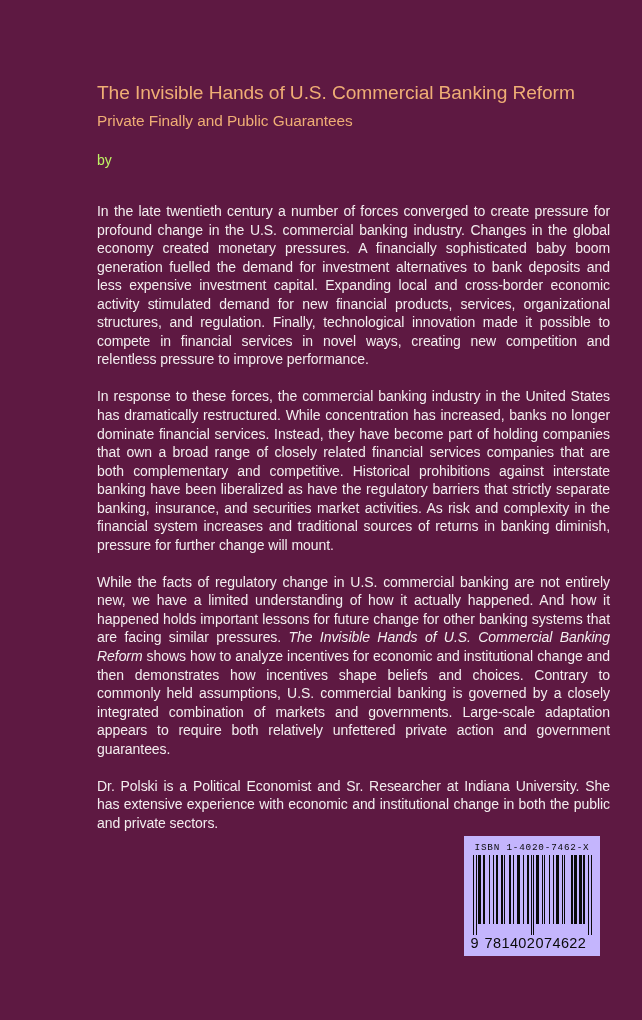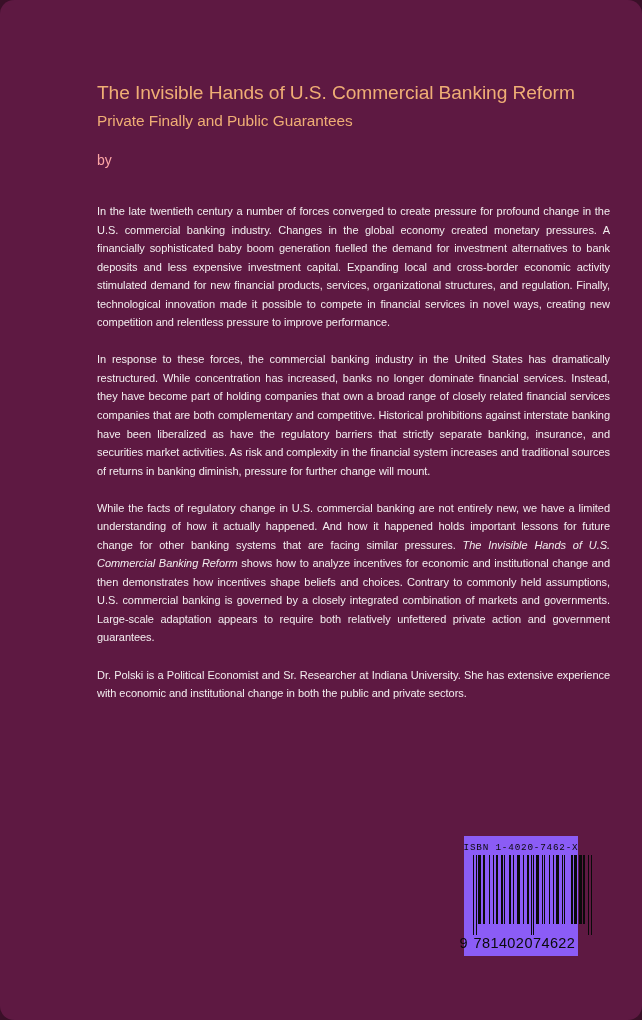--- a/index.html
+++ b/index.html
@@ -13,21 +13,20 @@
     font-family: "Liberation Sans", sans-serif;
   }
 
   #cover {
     position: relative;
     width: 642px;
     height: 1020px;
     background: #5E1942;
     overflow: hidden;
     box-sizing: border-box;
-    border-radius: 14px;
   }
 
   
   #title-block {
     position: absolute;
     left: 97px;
     top: 81px;
     width: 514px;
   }
 
@@ -53,42 +52,42 @@
   #byline-block {
     position: absolute;
     left: 97px;
     top: 152px;
     width: 514px;
   }
 
   #by-label {
     font-size: 14px;
     line-height: 17px;
-    color: #fca5a5;
+    color: #bef264;
   }
 
   #author-name {
     font-size: 16.4px;
     line-height: 21px;
     color: #EFAE75;
     margin-top: 1px;
     letter-spacing: -0.1px;
   }
 
   
   #blurb {
     position: absolute;
     left: 97px;
     top: 202px;
     width: 513px;
   }
 
   .para {
     color: #F3EDEF;
-    font-size: 11px;
+    font-size: 14px;
     line-height: 18.55px;
     text-align: justify;
     text-justify: inter-word;
     margin: 0 0 18.5px 0;
     letter-spacing: -0.05px;
   }
 
   .para:last-child {
     margin-bottom: 0;
   }
@@ -110,23 +109,23 @@
     line-height: 20px;
     color: #F0E6EA;
     letter-spacing: 0.55px;
   }
 
   
   #barcode-box {
     position: absolute;
     left: 464px;
     top: 836px;
-    width: 114px;
+    width: 136px;
     height: 120px;
-    background: #8b5cf6;
+    background: #c4b5fd;
     box-sizing: border-box;
     padding: 6px 9px 5px 9px;
     display: flex;
     flex-direction: column;
     align-items: center;
   }
 
   #isbn-text {
     font-family: "Liberation Mono", "DejaVu Sans Mono", monospace;
     font-size: 9.3px;

